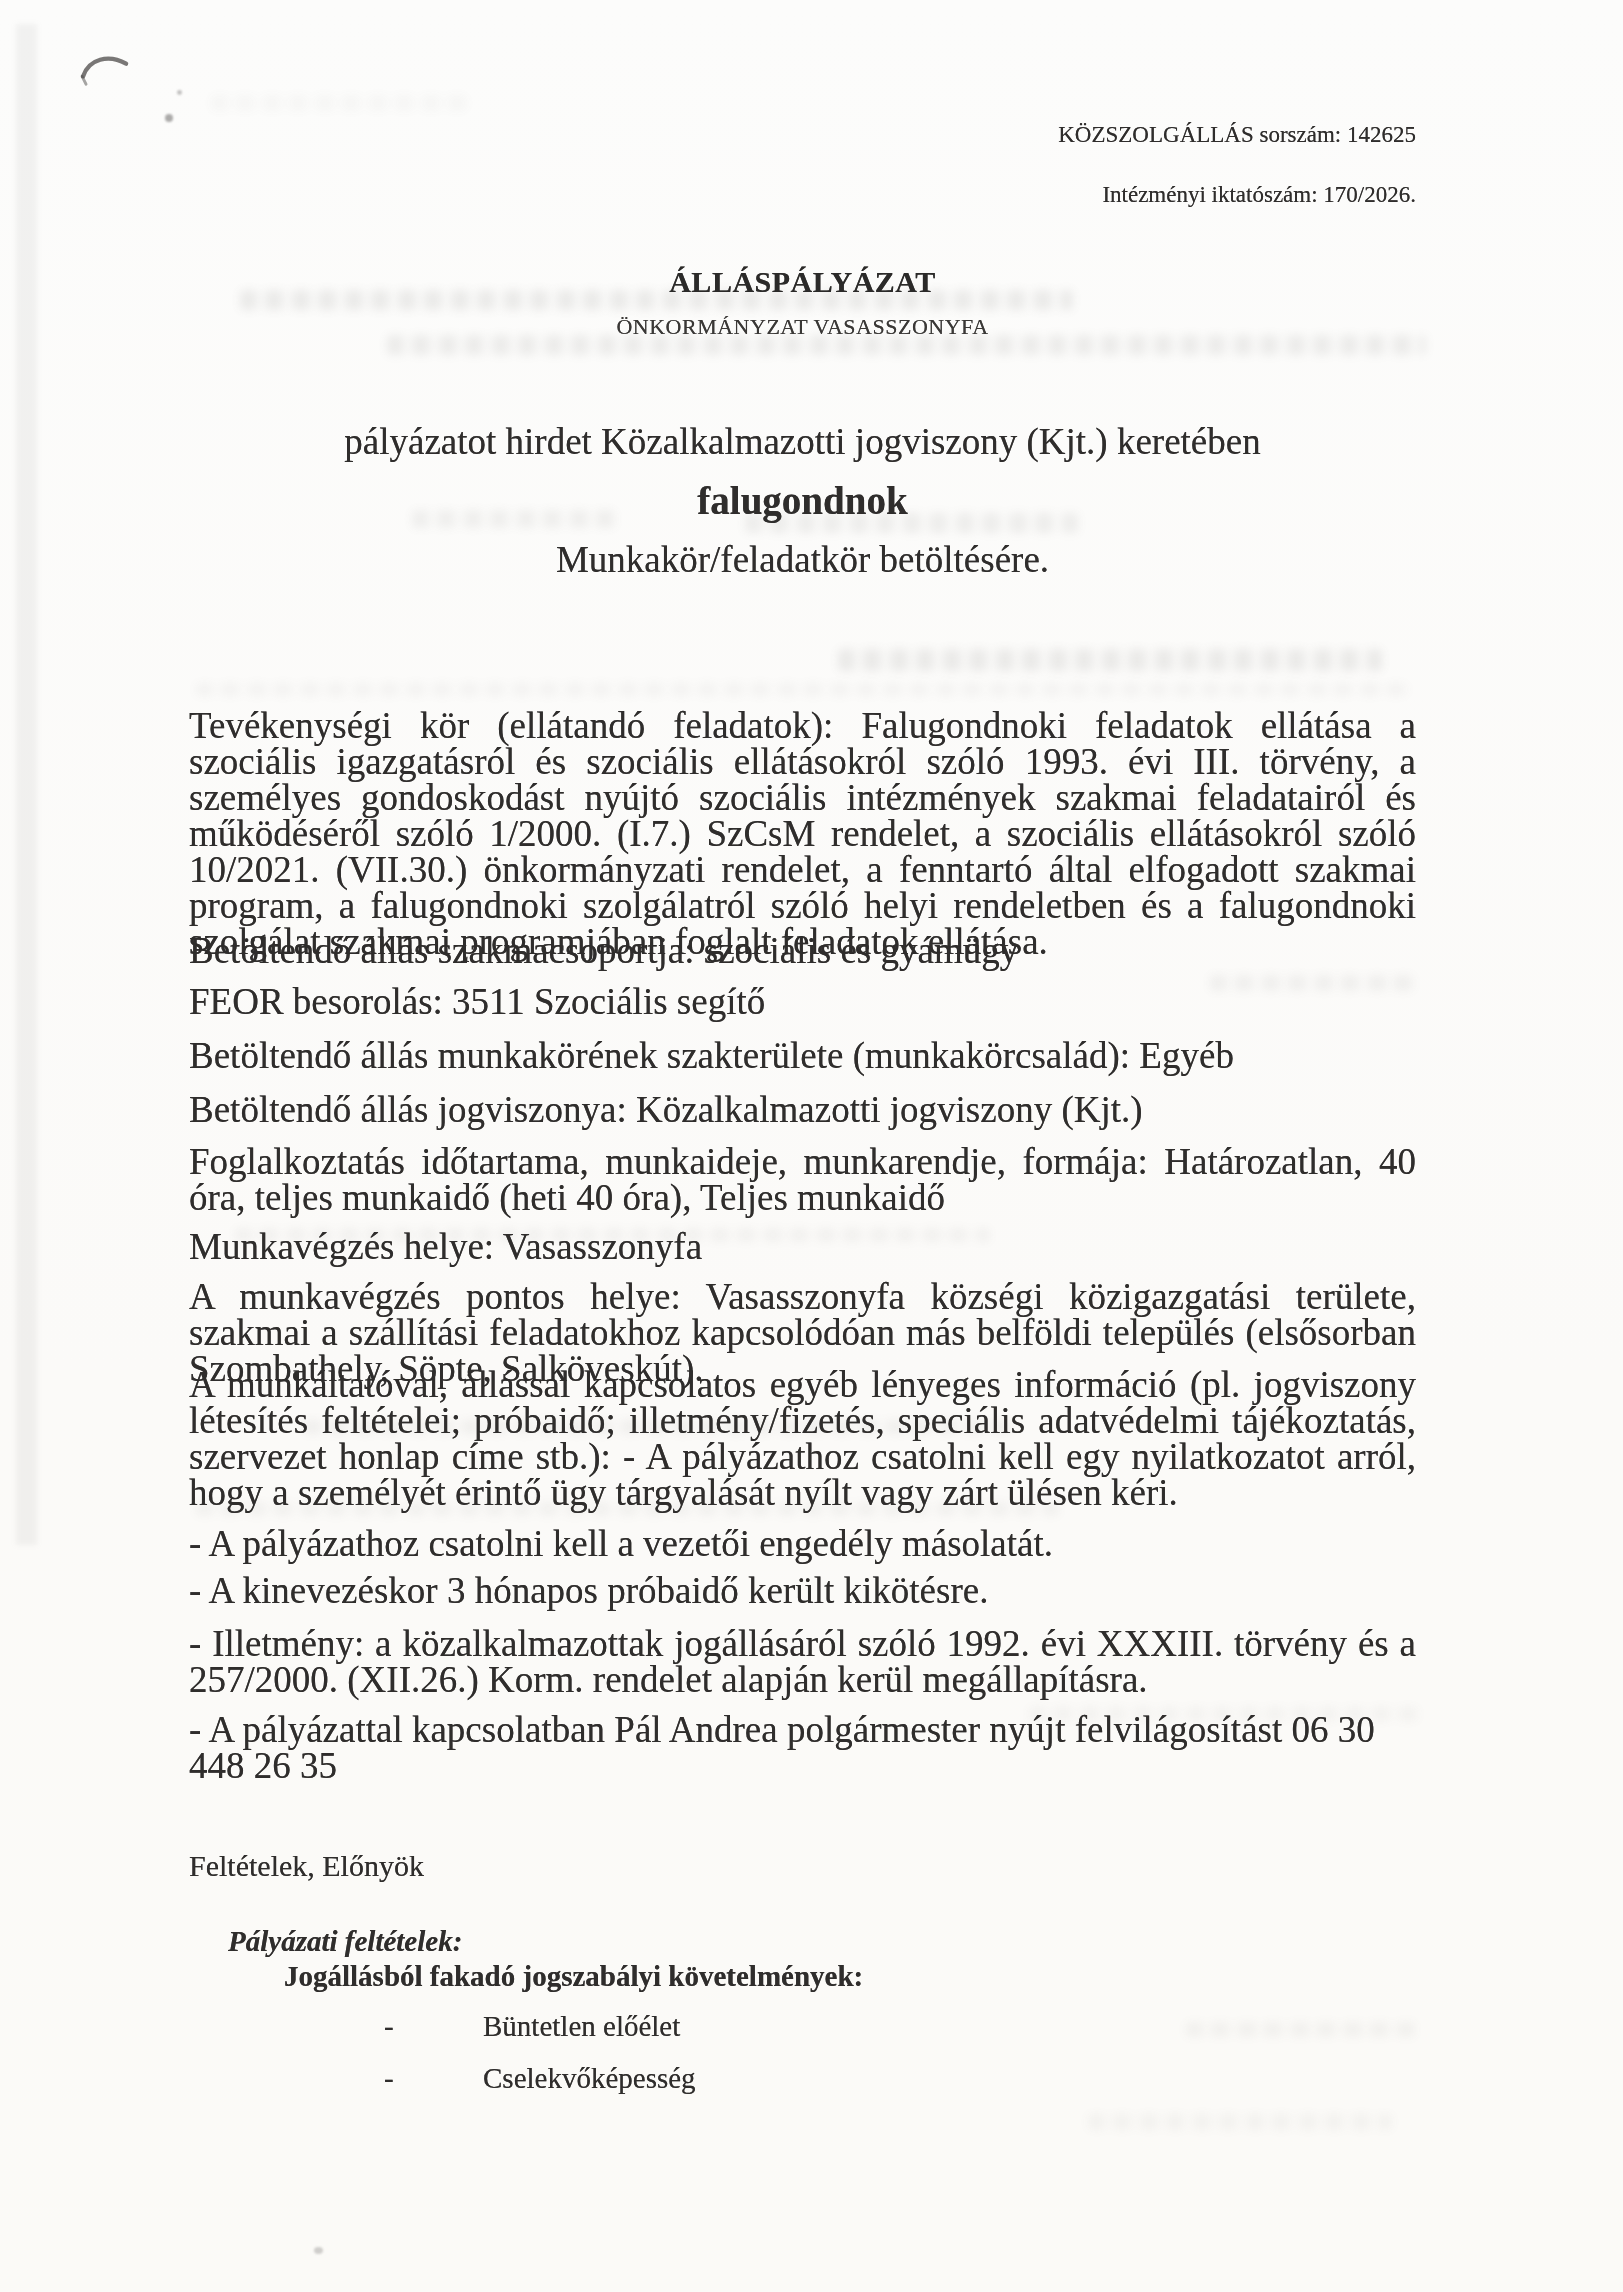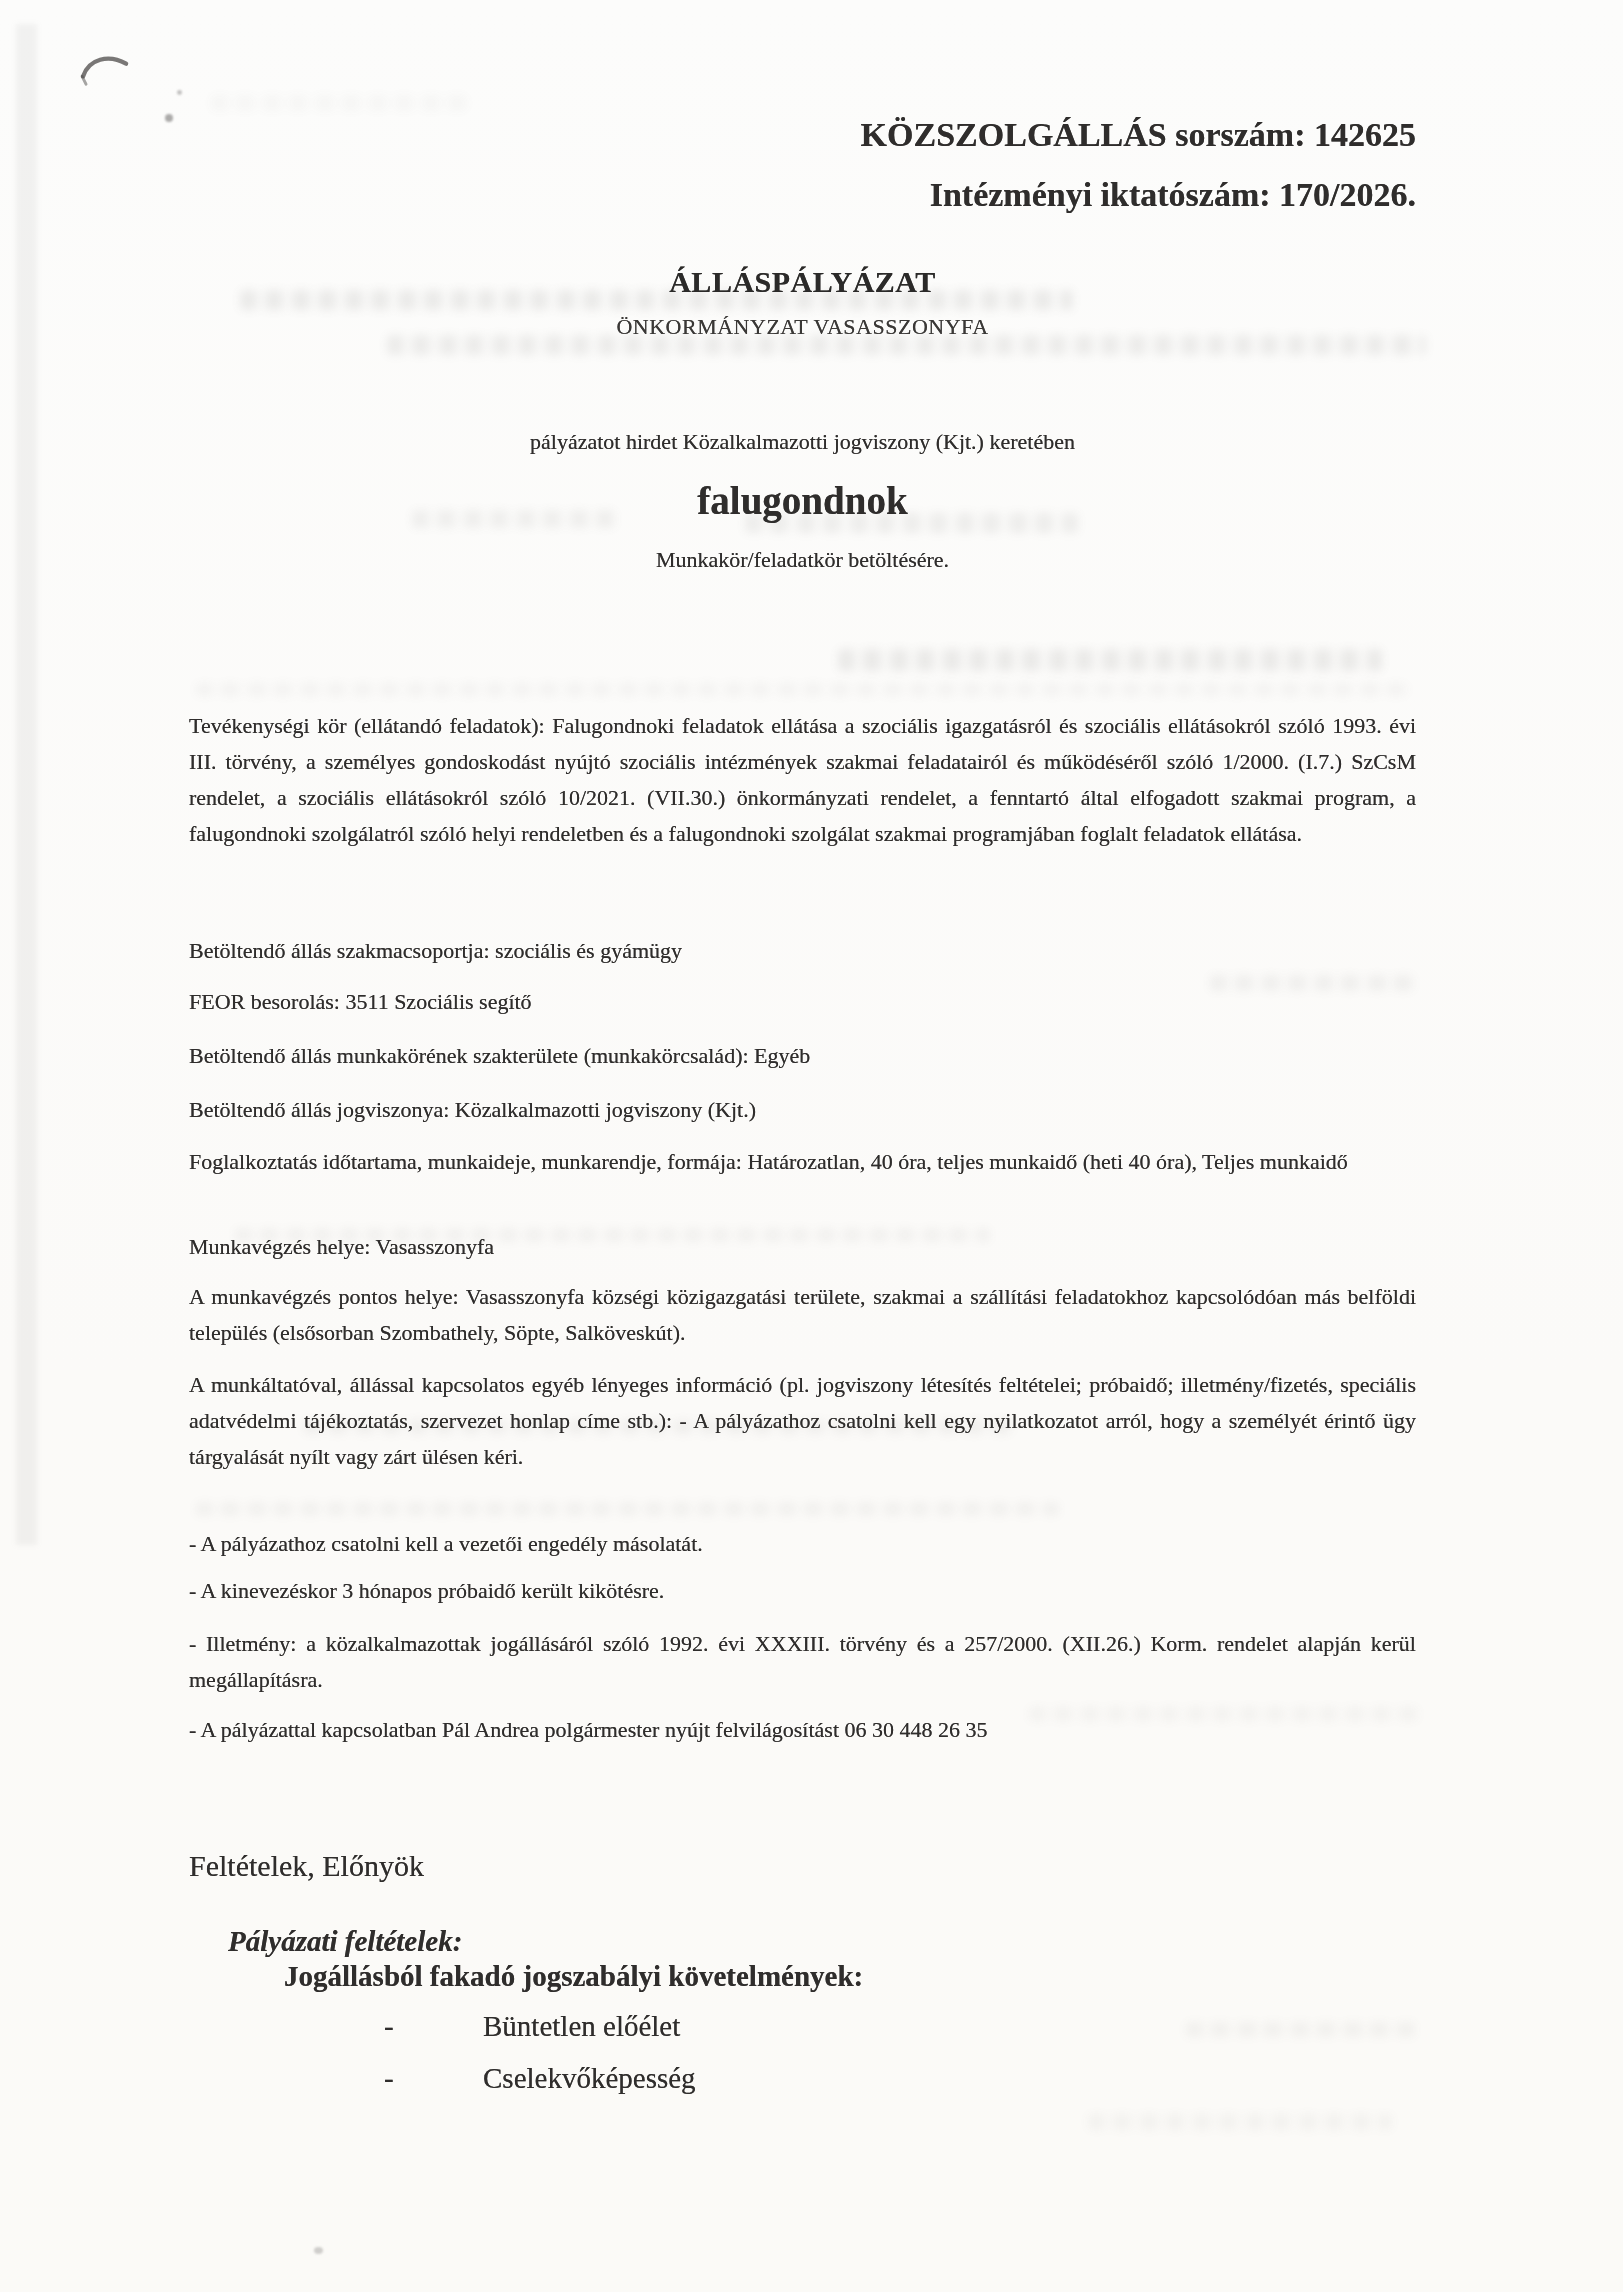--- a/index.html
+++ b/index.html
@@ -7,24 +7,24 @@
   .page{
     position:relative;
     width:1623px;height:2293px;
     background:linear-gradient(180deg,#fcfcfb 0%,#fbfaf8 60%,#fbfaf7 100%);
     overflow:hidden;
     font-family:"Liberation Serif","DejaVu Serif",serif;
     color:#2f2d2c;
     text-shadow:0 0 0.5px rgba(47,45,44,.75);
   }
   .abs{position:absolute;margin:0;}
-  .t{font-size:22px;line-height:36px;}
+  .t{font-size:37px;line-height:36px;}
   .just{text-align:justify;}
   .b{font-weight:400;}
-  .hdr{right:207px;font-size:34px;font-weight:700;line-height:33px;}
+  .hdr{right:207px;font-size:23px;font-weight:400;line-height:33px;}
   .center{left:189px;right:207px;text-align:center;}
   .col{left:189px;right:207px;}
   .title-main{font-size:30px;font-weight:700;letter-spacing:0.5px;color:#2b2a29;}
   .title-org{font-size:22px;font-weight:400;letter-spacing:0.5px;color:#3a3836;}
   .position{font-size:39px;font-weight:700;}
   .sec-head{font-size:30px;font-weight:400;}
   .sub-it{font-size:29px;font-weight:700;font-style:italic;}
   .group{font-size:29px;font-weight:700;}
   .cond-item{font-size:29px;line-height:36px;}
   .cond-item .dash{position:absolute;left:0;top:0;}

